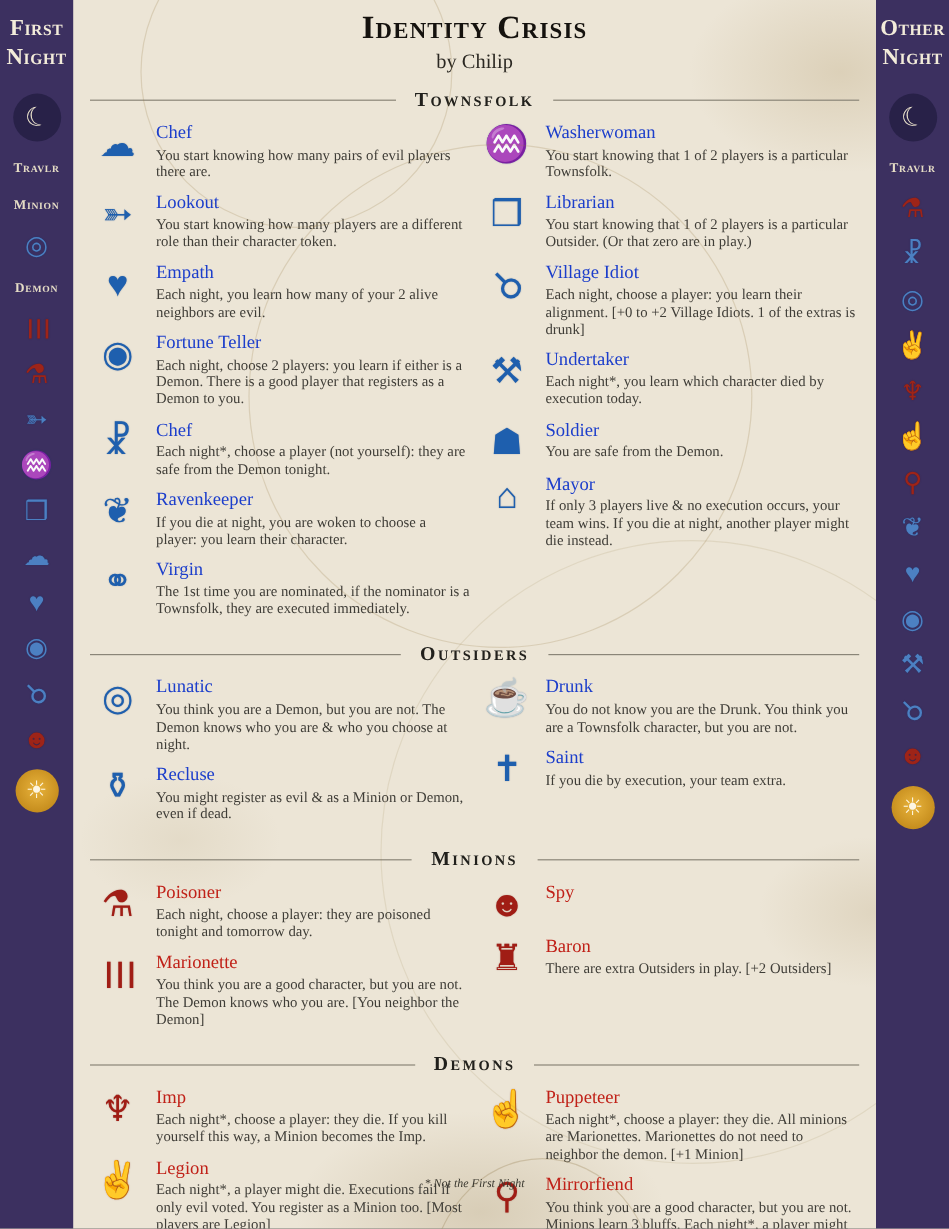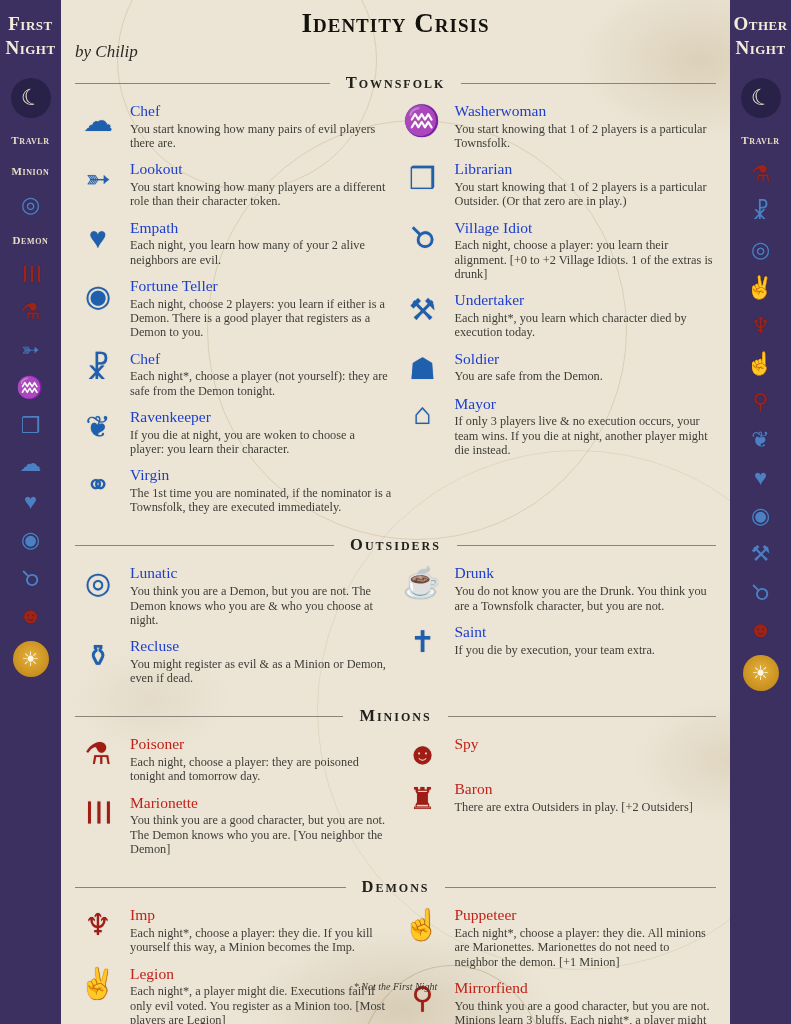--- a/index.html
+++ b/index.html
@@ -52,21 +52,21 @@
 
   
   .content {
     position:absolute; left:57px; right:57px; top:0; bottom:0;
     padding:8px 18px 0 18px; z-index:2;
   }
   .page-title {
     text-align:center; font-variant:small-caps; font-weight:700;
     font-size:27px; letter-spacing:1px; color:#15120e;
   }
-  .author { text-align:left; font-style:italic; font-size:17px; color:#2b2822; margin-top:3px; }
+  .author { text-align:center; font-size:17px; color:#2b2822; margin-top:3px; }
 
   .section-head { display:flex; align-items:center; margin:11px 0 9px 0; }
   .section-head .rule { flex:1; height:1px; background:#8a8578; }
   .section-label {
     padding:0 16px; font-variant:small-caps; font-size:16.5px; letter-spacing:2px;
     color:#21201c; font-weight:600;
   }
   .section-body { display:flex; gap:8px; }
   .col { flex:1; min-width:0; }
 

